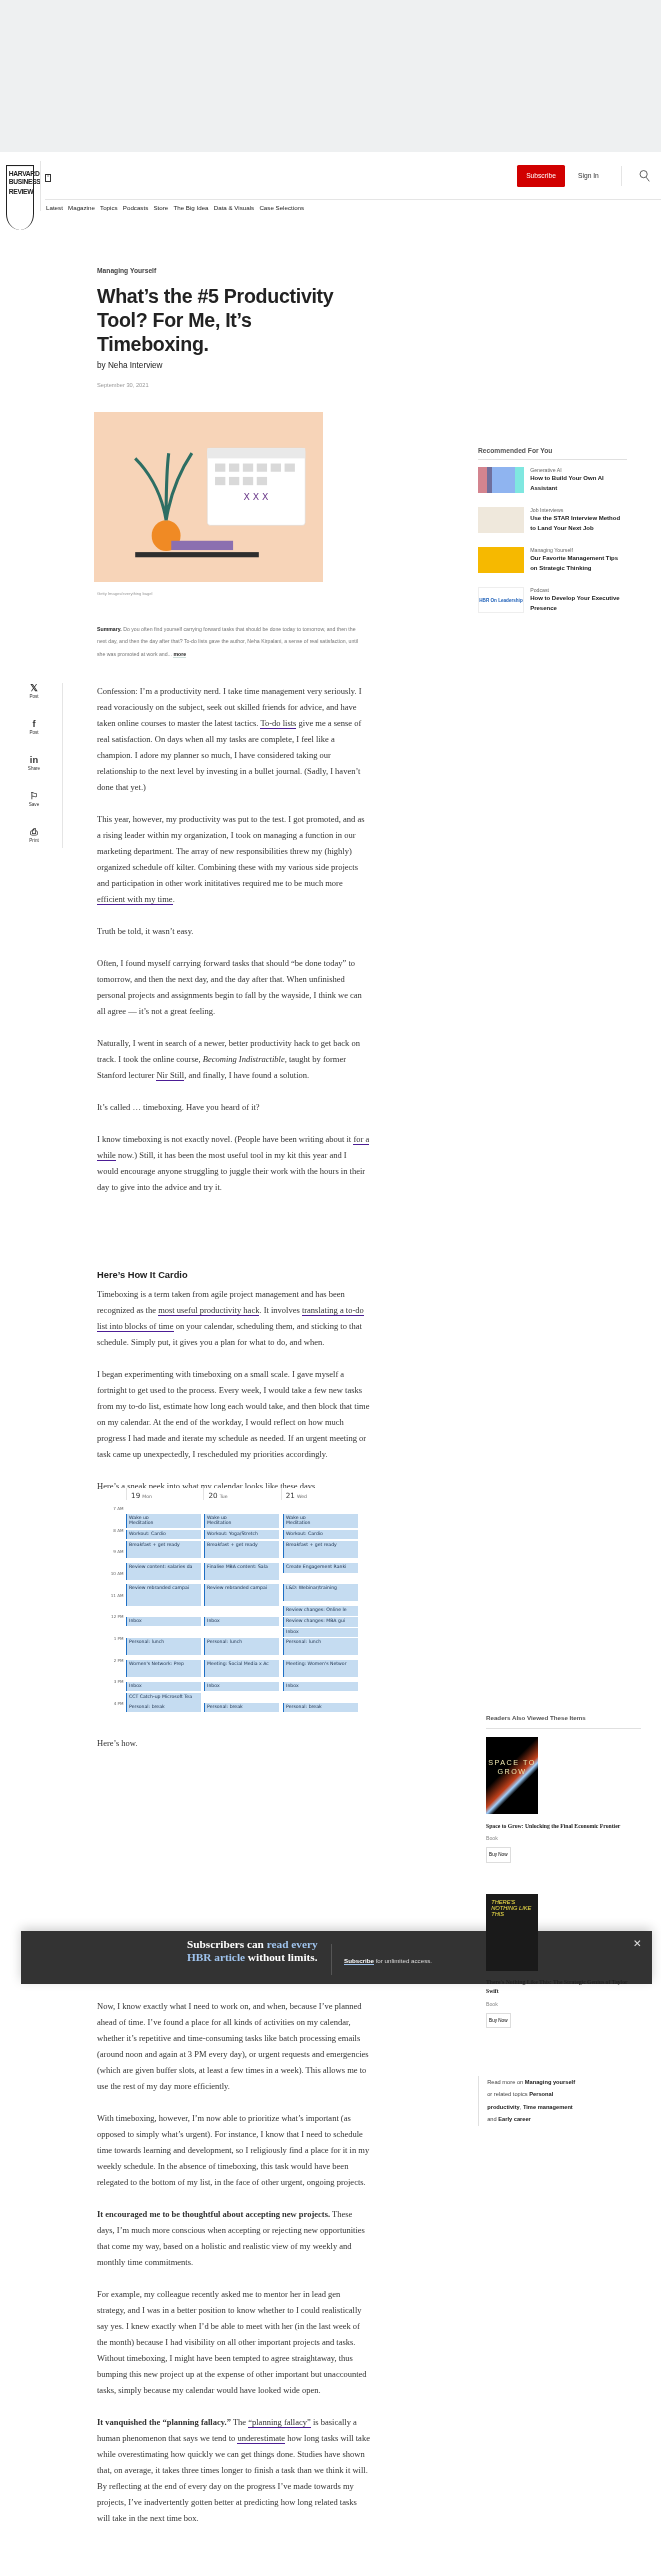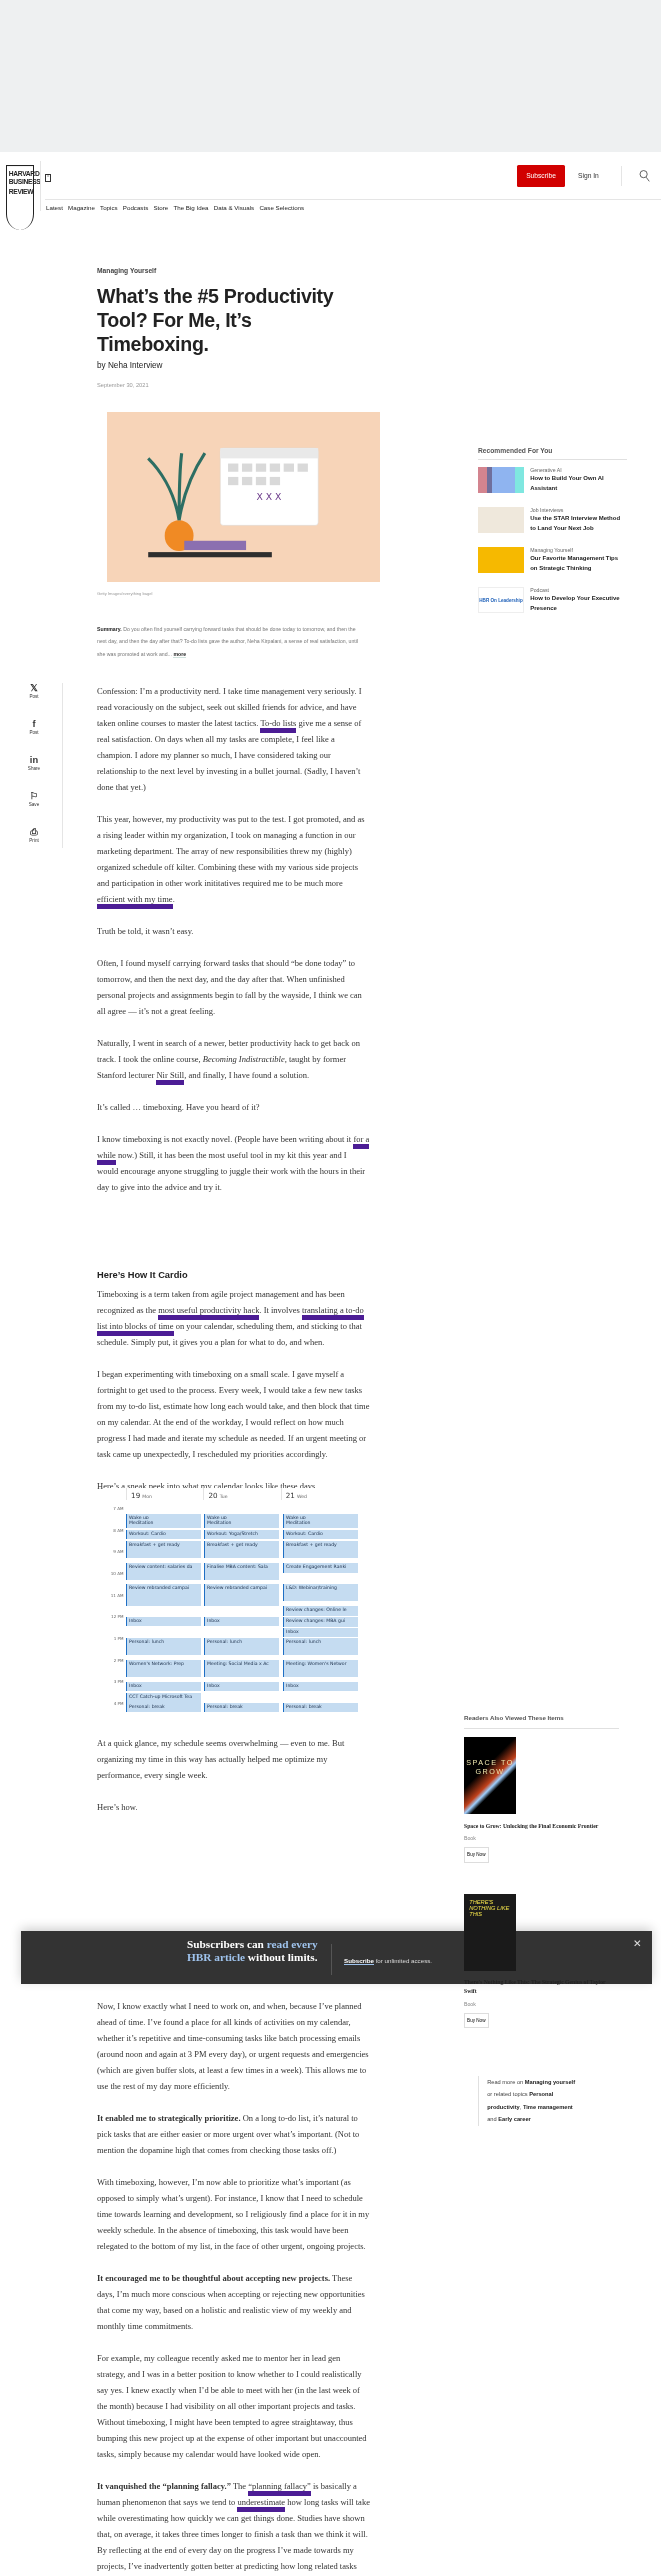--- a/index.html
+++ b/index.html
@@ -13,53 +13,53 @@
 .signin{position:absolute;left:578px;top:172px;font-size:6.7px;color:#333}
 .hdr-sep{position:absolute;left:621px;top:166px;width:0.5px;height:19.6px;background:#e5e5e5}
 .search-icon{position:absolute;left:639px;top:169px;width:11.3px;height:13.4px}
 .nav-line{position:absolute;left:45px;top:199px;width:616px;height:0.5px;background:#e5e5e5}
 .nav{position:absolute;left:46px;top:204px;display:flex;gap:5.2px;font-size:6.2px;color:#222}
 .nav span{cursor:pointer}
 .kicker{position:absolute;left:97px;top:267px;font-size:6.7px;font-weight:bold;color:#444}
 .title{position:absolute;left:97px;top:284px;width:268px;font-size:19.6px;line-height:24px;font-weight:bold;color:#222;letter-spacing:-0.3px}
 .byline{position:absolute;left:97px;top:361px;font-size:8.2px;color:#222}
 .date{position:absolute;left:97px;top:382px;font-size:5.7px;color:#999}
-.hero{position:absolute;left:107px;top:412px;width:273px;height:170px;background:#eab308;overflow:hidden}
+.hero{position:absolute;left:94px;top:412px;width:229px;height:170px;background:#eab308;overflow:hidden}
 .credit{position:absolute;left:97px;top:591px;font-size:4.1px;color:#999}
 .summary{position:absolute;left:97px;top:623px;width:268px;font-size:5.2px;line-height:12.4px;color:#777}
 .summary b{color:#222}
 .summary .more{color:#222;font-weight:bold;border-bottom:1px solid #cfe1dc;cursor:pointer}
 .share{position:absolute;left:18.5px;top:683px;width:31px;text-align:center;font-size:4.6px;color:#333}
 .share .item{height:36px;cursor:pointer}
 .share .ic{font-size:9.3px;font-weight:bold;line-height:11.3px}
 .share-sep{position:absolute;left:62px;top:683px;width:0.5px;height:165px;background:#e5e5e5}
 .body{position:absolute;left:97px;width:273px;font-family:"Liberation Serif",serif;font-size:8.5px;line-height:16px;color:#333}
 .body p{margin-bottom:16px}
-.body a{color:#333;text-decoration:none;border-bottom:5px solid #4c1d95}
+.body a{color:#333;text-decoration:none;border-bottom:1px solid #4c1d95}
 .body h3{font-family:"Liberation Sans",sans-serif;font-size:9.3px;font-weight:bold;color:#222;line-height:13.4px;margin-bottom:3.1px}
 .rec{position:absolute;left:478px;top:447px;width:149px}
 .rec h4{font-size:6.7px;font-weight:bold;color:#555;padding-bottom:5.2px;border-bottom:0.5px solid #e0e0e0;margin-bottom:7.2px}
 .rec .ri{display:flex;gap:6.2px;margin-bottom:13.4px;cursor:pointer}
 .rec .thumb{width:46px;height:26px;flex:none}
 .rec .cat{font-size:5.2px;color:#666}
 .rec .ttl{font-size:6px;font-weight:bold;color:#222;line-height:9.8px;margin-top:1px}
 .calendar{position:absolute;left:103px;top:1488px;width:319px;height:237px;background:#fff;font-family:"DejaVu Sans",sans-serif}
 .cal-head{position:absolute;left:23px;top:0;width:232px;height:12.4px;display:flex}
 .cal-head div{flex:1;border-left:0.5px solid #e3e3e3;padding:3.1px 4.1px;font-size:7.2px;color:#333}
 .cal-head small{font-size:4.6px;color:#666;margin-left:2.1px}
 .hr-lbl{position:absolute;left:0;width:20.6px;text-align:right;font-size:4.1px;color:#666}
 .ev{position:absolute;background:#c5dcf1;border-left:1.5px solid #1f6fc4;font-size:4.6px;color:#1a2e4a;padding:1px 2.1px;overflow:hidden;white-space:nowrap}
 .paywall{position:absolute;left:21px;top:1931px;width:631px;height:53px;background:#333;box-shadow:0 -3.1px 10.3px rgba(0,0,0,.2)}
 .pw-head{position:absolute;left:166px;top:7.2px;width:155px;font-family:"Liberation Serif",serif;font-size:11.3px;font-weight:bold;color:#fff;line-height:12.4px}
 .pw-head .hl{color:#9fc3ec}
 .pw-sep{position:absolute;left:310px;top:13.4px;width:0.5px;height:31px;background:#555}
 .pw-sub{position:absolute;left:323px;top:26px;font-size:6.2px;color:#ddd}
 .pw-sub b{color:#fff;border-bottom:1px solid #9fc3ec;cursor:pointer}
 .pw-close{position:absolute;right:10.3px;top:6.2px;color:#ddd;font-size:10.3px;cursor:pointer}
-.also{position:absolute;left:464px;top:1714px;width:155px}
+.also{position:absolute;left:486px;top:1714px;width:155px}
 .also h4{font-size:6.2px;font-weight:bold;color:#555;padding-bottom:7.2px;border-bottom:0.5px solid #e0e0e0;margin-bottom:8.2px}
 .book{margin-bottom:31px}
 .book .cover{width:52px;height:77px}
 .book .bt{font-family:"Liberation Serif",serif;font-weight:bold;font-size:5.7px;color:#222;margin-top:7.2px;line-height:9.3px}
 .book .bk{font-size:5.2px;color:#888;margin-top:4.1px}
 .book .buy{margin-top:6.2px;width:17.5px;height:15.5px;border:0.5px solid #ddd;background:#fff;font-size:4.6px;width:17.5px;padding:0 2.1px;width:auto;display:inline-block;line-height:14.4px;cursor:pointer}
 .readmore{position:absolute;left:478px;top:2076px;width:103px;border-left:0.5px solid #e0e0e0;padding-left:8.2px;font-size:5.7px;line-height:12.4px;color:#444}
 .readmore b{color:#222;cursor:pointer}
 </style>
 </head>
@@ -223,34 +223,32 @@
       <div class="ev" style="left: 180px; width: 75px; top: 129px; height: 9.7px;">Review changes: MBA gui</div>
       <div class="ev" style="left: 180px; width: 75px; top: 140px; height: 8.7px;">Inbox</div>
       <div class="ev" style="left: 180px; width: 75px; top: 150px; height: 17.3px;">Personal: lunch</div>
       <div class="ev" style="left: 180px; width: 75px; top: 172px; height: 17.3px;">Meeting: Women's Networ</div>
       <div class="ev" style="left: 180px; width: 75px; top: 194px; height: 8.7px;">Inbox</div>
       <div class="ev" style="left: 180px; width: 75px; top: 215px; height: 8.7px;">Personal: break</div>
     </div>
 </div>
 
 <div class="body" style="top:1735px">
-    <p><span>At a quick glance, my schedule seems overwhelming — even to me. But organizing my time in this way has actually helped me optimize my performance, every single week.</span></p>
     <p><span>Here’s how.</span></p>
   </div>
 
 <div class="paywall">
   <div class="pw-head"><span>Subscribers can </span><span class="hl">read every HBR article</span><span> without limits.</span></div>
   <div class="pw-sep"></div>
   <div class="pw-sub"><b>Subscribe</b><span> for unlimited access.</span></div>
   <div class="pw-close">✕</div>
 </div>
 
 <div class="body" style="top:1998px">
     <p><span>Now, I know exactly what I need to work on, and when, because I’ve planned ahead of time. I’ve found a place for all kinds of activities on my calendar, whether it’s repetitive and time-consuming tasks like batch processing emails (around noon and again at 3 PM every day), or urgent requests and emergencies (which are given buffer slots, at least a few times in a week). This allows me to use the rest of my day more efficiently.</span></p>
-    <p><b>It enabled me to strategically prioritize.</b><span> On a long to-do list, it’s natural to pick tasks that are either easier or more urgent over what’s important. (Not to mention the dopamine high that comes from checking those tasks off.)</span></p>
     <p><span>With timeboxing, however, I’m now able to prioritize what’s important (as opposed to simply what’s urgent). For instance, I know that I need to schedule time towards learning and development, so I religiously find a place for it in my weekly schedule. In the absence of timeboxing, this task would have been relegated to the bottom of my list, in the face of other urgent, ongoing projects.</span></p>
     <p><b>It encouraged me to be thoughtful about accepting new projects.</b><span> These days, I’m much more conscious when accepting or rejecting new opportunities that come my way, based on a holistic and realistic view of my weekly and monthly time commitments.</span></p>
     <p><span>For example, my colleague recently asked me to mentor her in lead gen strategy, and I was in a better position to know whether to I could realistically say yes. I knew exactly when I’d be able to meet with her (in the last week of the month) because I had visibility on all other important projects and tasks. Without timeboxing, I might have been tempted to agree straightaway, thus bumping this new project up at the expense of other important but unaccounted tasks, simply because my calendar would have looked wide open.</span></p>
     <p><b>It vanquished the “planning fallacy.”</b><span> The </span><a>“planning fallacy”</a><span> is basically a human phenomenon that says we tend to </span><a>underestimate</a><span> how long tasks will take while overestimating how quickly we can get things done. Studies have shown that, on average, it takes three times longer to finish a task than we think it will. By reflecting at the end of every day on the progress I’ve made towards my projects, I’ve inadvertently gotten better at predicting how long related tasks will take in the next time box.</span></p>
   </div>
 
 <aside class="rec">
   <h4>Recommended For You</h4>
   <div class="ri">
       <div class="thumb" style="background:linear-gradient(90deg,#d3848f 20%,#6f6f9c 20% 30%,#8fb4f0 30% 80%,#7fe7e0 80%)"></div>

